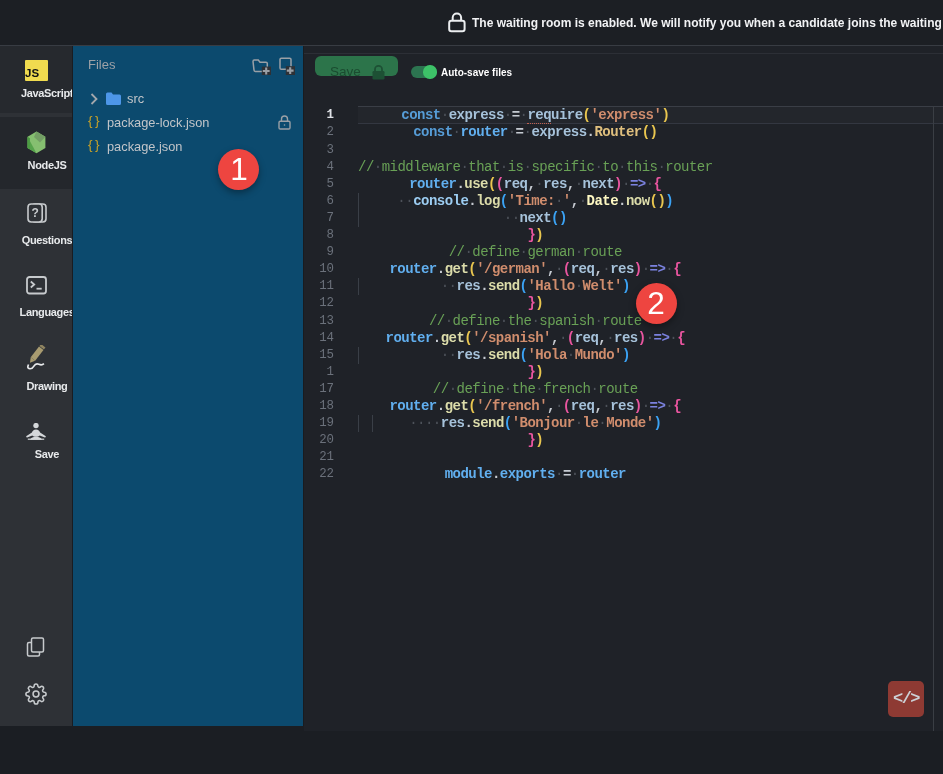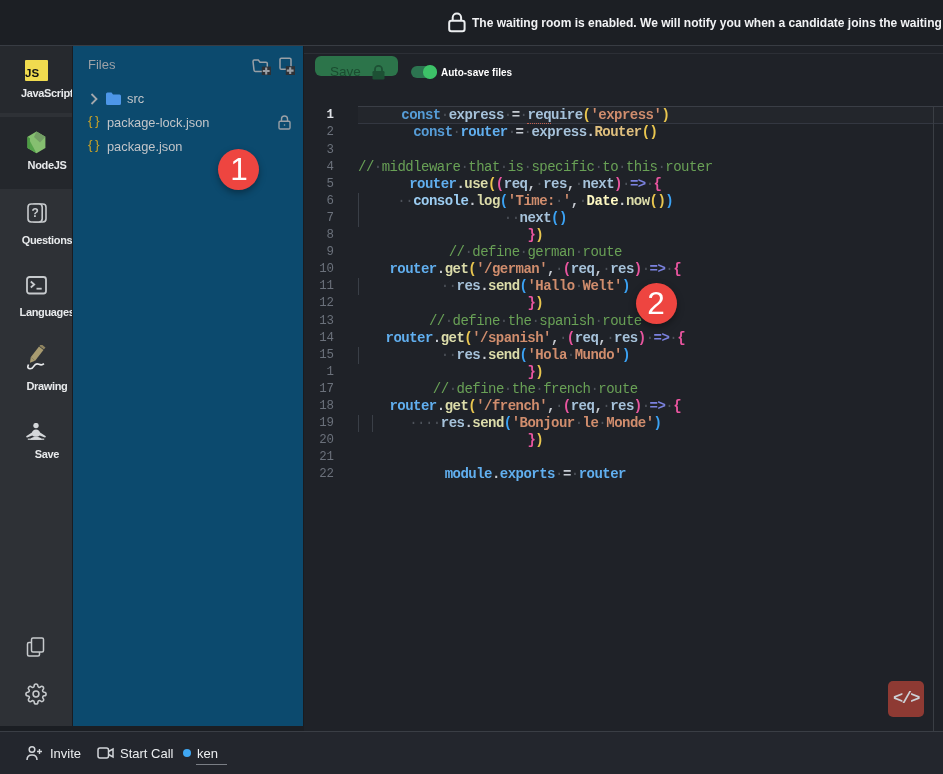--- a/index.html
+++ b/index.html
@@ -209,33 +209,13 @@
   <div id="code"><div class="cl"><span class="k">const</span><i>·</i><span class="v">express</span><i>·</i><span class="op">=</span><i>·</i><span class="vu">req</span><span class="v">uire</span><span class="b1">(</span><span class="s">'express'</span><span class="b1">)</span></div><div class="cl"><span class="k">const</span><i>·</i><span class="d">router</span><i>·</i><span class="op">=</span><i>·</i><span class="v">express</span><span class="op">.</span><span class="ty">Router</span><span class="b1">()</span></div><div class="cl"></div><div class="cl"><span class="c">//</span><i>·</i><span class="c">middleware</span><i>·</i><span class="c">that</span><i>·</i><span class="c">is</span><i>·</i><span class="c">specific</span><i>·</i><span class="c">to</span><i>·</i><span class="c">this</span><i>·</i><span class="c">router</span></div><div class="cl"><span class="d">router</span><span class="op">.</span><span class="m">use</span><span class="b1">(</span><span class="b2">(</span><span class="v">req</span><span class="op">,</span><i>·</i><span class="v">res</span><span class="op">,</span><i>·</i><span class="v">next</span><span class="b2">)</span><i>·</i><span class="ar">=&gt;</span><i>·</i><span class="b2">{</span></div><div class="cl"><i>·</i><i>·</i><span class="cn">console</span><span class="op">.</span><span class="m">log</span><span class="b3">(</span><span class="s">'Time:</span><i>·</i><span class="s">'</span><span class="op">,</span><i>·</i><span class="dt">Date</span><span class="op">.</span><span class="m">now</span><span class="b1">()</span><span class="b3">)</span></div><div class="cl"><i>·</i><i>·</i><span class="v">next</span><span class="b3">()</span></div><div class="cl"><span class="b2">}</span><span class="b1">)</span></div><div class="cl"><span class="c">//</span><i>·</i><span class="c">define</span><i>·</i><span class="c">german</span><i>·</i><span class="c">route</span></div><div class="cl"><span class="d">router</span><span class="op">.</span><span class="m">get</span><span class="b1">(</span><span class="s">'/german'</span><span class="op">,</span><i>·</i><span class="b2">(</span><span class="v">req</span><span class="op">,</span><i>·</i><span class="v">res</span><span class="b2">)</span><i>·</i><span class="ar">=&gt;</span><i>·</i><span class="b2">{</span></div><div class="cl"><i>·</i><i>·</i><span class="v">res</span><span class="op">.</span><span class="m">send</span><span class="b3">(</span><span class="s">'Hallo</span><i>·</i><span class="s">Welt'</span><span class="b3">)</span></div><div class="cl"><span class="b2">}</span><span class="b1">)</span></div><div class="cl"><span class="c">//</span><i>·</i><span class="c">define</span><i>·</i><span class="c">the</span><i>·</i><span class="c">spanish</span><i>·</i><span class="c">route</span></div><div class="cl"><span class="d">router</span><span class="op">.</span><span class="m">get</span><span class="b1">(</span><span class="s">'/spanish'</span><span class="op">,</span><i>·</i><span class="b2">(</span><span class="v">req</span><span class="op">,</span><i>·</i><span class="v">res</span><span class="b2">)</span><i>·</i><span class="ar">=&gt;</span><i>·</i><span class="b2">{</span></div><div class="cl"><i>·</i><i>·</i><span class="v">res</span><span class="op">.</span><span class="m">send</span><span class="b3">(</span><span class="s">'Hola</span><i>·</i><span class="s">Mundo'</span><span class="b3">)</span></div><div class="cl"><span class="b2">}</span><span class="b1">)</span></div><div class="cl"><span class="c">//</span><i>·</i><span class="c">define</span><i>·</i><span class="c">the</span><i>·</i><span class="c">french</span><i>·</i><span class="c">route</span></div><div class="cl"><span class="d">router</span><span class="op">.</span><span class="m">get</span><span class="b1">(</span><span class="s">'/french'</span><span class="op">,</span><i>·</i><span class="b2">(</span><span class="v">req</span><span class="op">,</span><i>·</i><span class="v">res</span><span class="b2">)</span><i>·</i><span class="ar">=&gt;</span><i>·</i><span class="b2">{</span></div><div class="cl"><i>·</i><i>·</i><i>·</i><i>·</i><span class="v">res</span><span class="op">.</span><span class="m">send</span><span class="b3">(</span><span class="s">'Bonjour</span><i>·</i><span class="s">le</span><i>·</i><span class="s">Monde'</span><span class="b3">)</span></div><div class="cl"><span class="b2">}</span><span class="b1">)</span></div><div class="cl"></div><div class="cl"><span class="d">module</span><span class="op">.</span><span class="d">exports</span><i>·</i><span class="op">=</span><i>·</i><span class="dv">router</span></div></div>
   <div class="iguide" style="left:357.5px;top:192.9px;height:17.1px"></div>
 <div class="iguide" style="left:357.5px;top:210.0px;height:17.1px"></div>
 <div class="iguide" style="left:357.5px;top:278.4px;height:17.1px"></div>
 <div class="iguide" style="left:357.5px;top:346.7px;height:17.1px"></div>
 <div class="iguide" style="left:357.5px;top:415.1px;height:17.1px"></div>
 <div class="iguide" style="left:372.1px;top:415.1px;height:17.1px"></div>
   <div class="rc" style="left:218.4px;top:149.4px;">1</div>
   <div class="rc" style="left:635.5px;top:282.5px;">2</div>
   <div id="codebtn">&lt;/&gt;</div>
-  <div id="botbar">
-      <div class="itm" style="left:26px">
-        <svg width="17" height="16" viewBox="0 0 17 16" fill="none" stroke="#d2d5d9" stroke-width="1.5">
-          <circle cx="6" cy="4.5" r="2.8"></circle>
-          <path d="M1 15 c0-3.3 2.2-5 5-5 s5 1.7 5 5"></path>
-          <path d="M13.5 4 v5 M11 6.5 h5" stroke-width="1.4"></path>
-        </svg>
-      </div>
-      <div class="itm" style="left:50px">Invite</div>
-      <div class="itm" style="left:97px">
-        <svg width="17" height="12" viewBox="0 0 17 12" fill="none" stroke="#d2d5d9" stroke-width="1.5">
-          <rect x="1" y="1" width="10.5" height="10" rx="2"></rect>
-          <path d="M11.5 4.5 L16 2 V10 L11.5 7.5" fill="none"></path>
-        </svg>
-      </div>
-      <div class="itm" style="left:120px">Start Call</div>
-      <div style="position:absolute;left:183px;top:17px;width:8px;height:8px;border-radius:50%;background:#3fa7f3"></div>
-      <div class="itm" style="left:197px">ken</div>
-      <div style="position:absolute;left:196px;top:32px;width:31px;height:1px;background:#7a7e85"></div>
-    </div>
 </div>
 
 </body></html>

